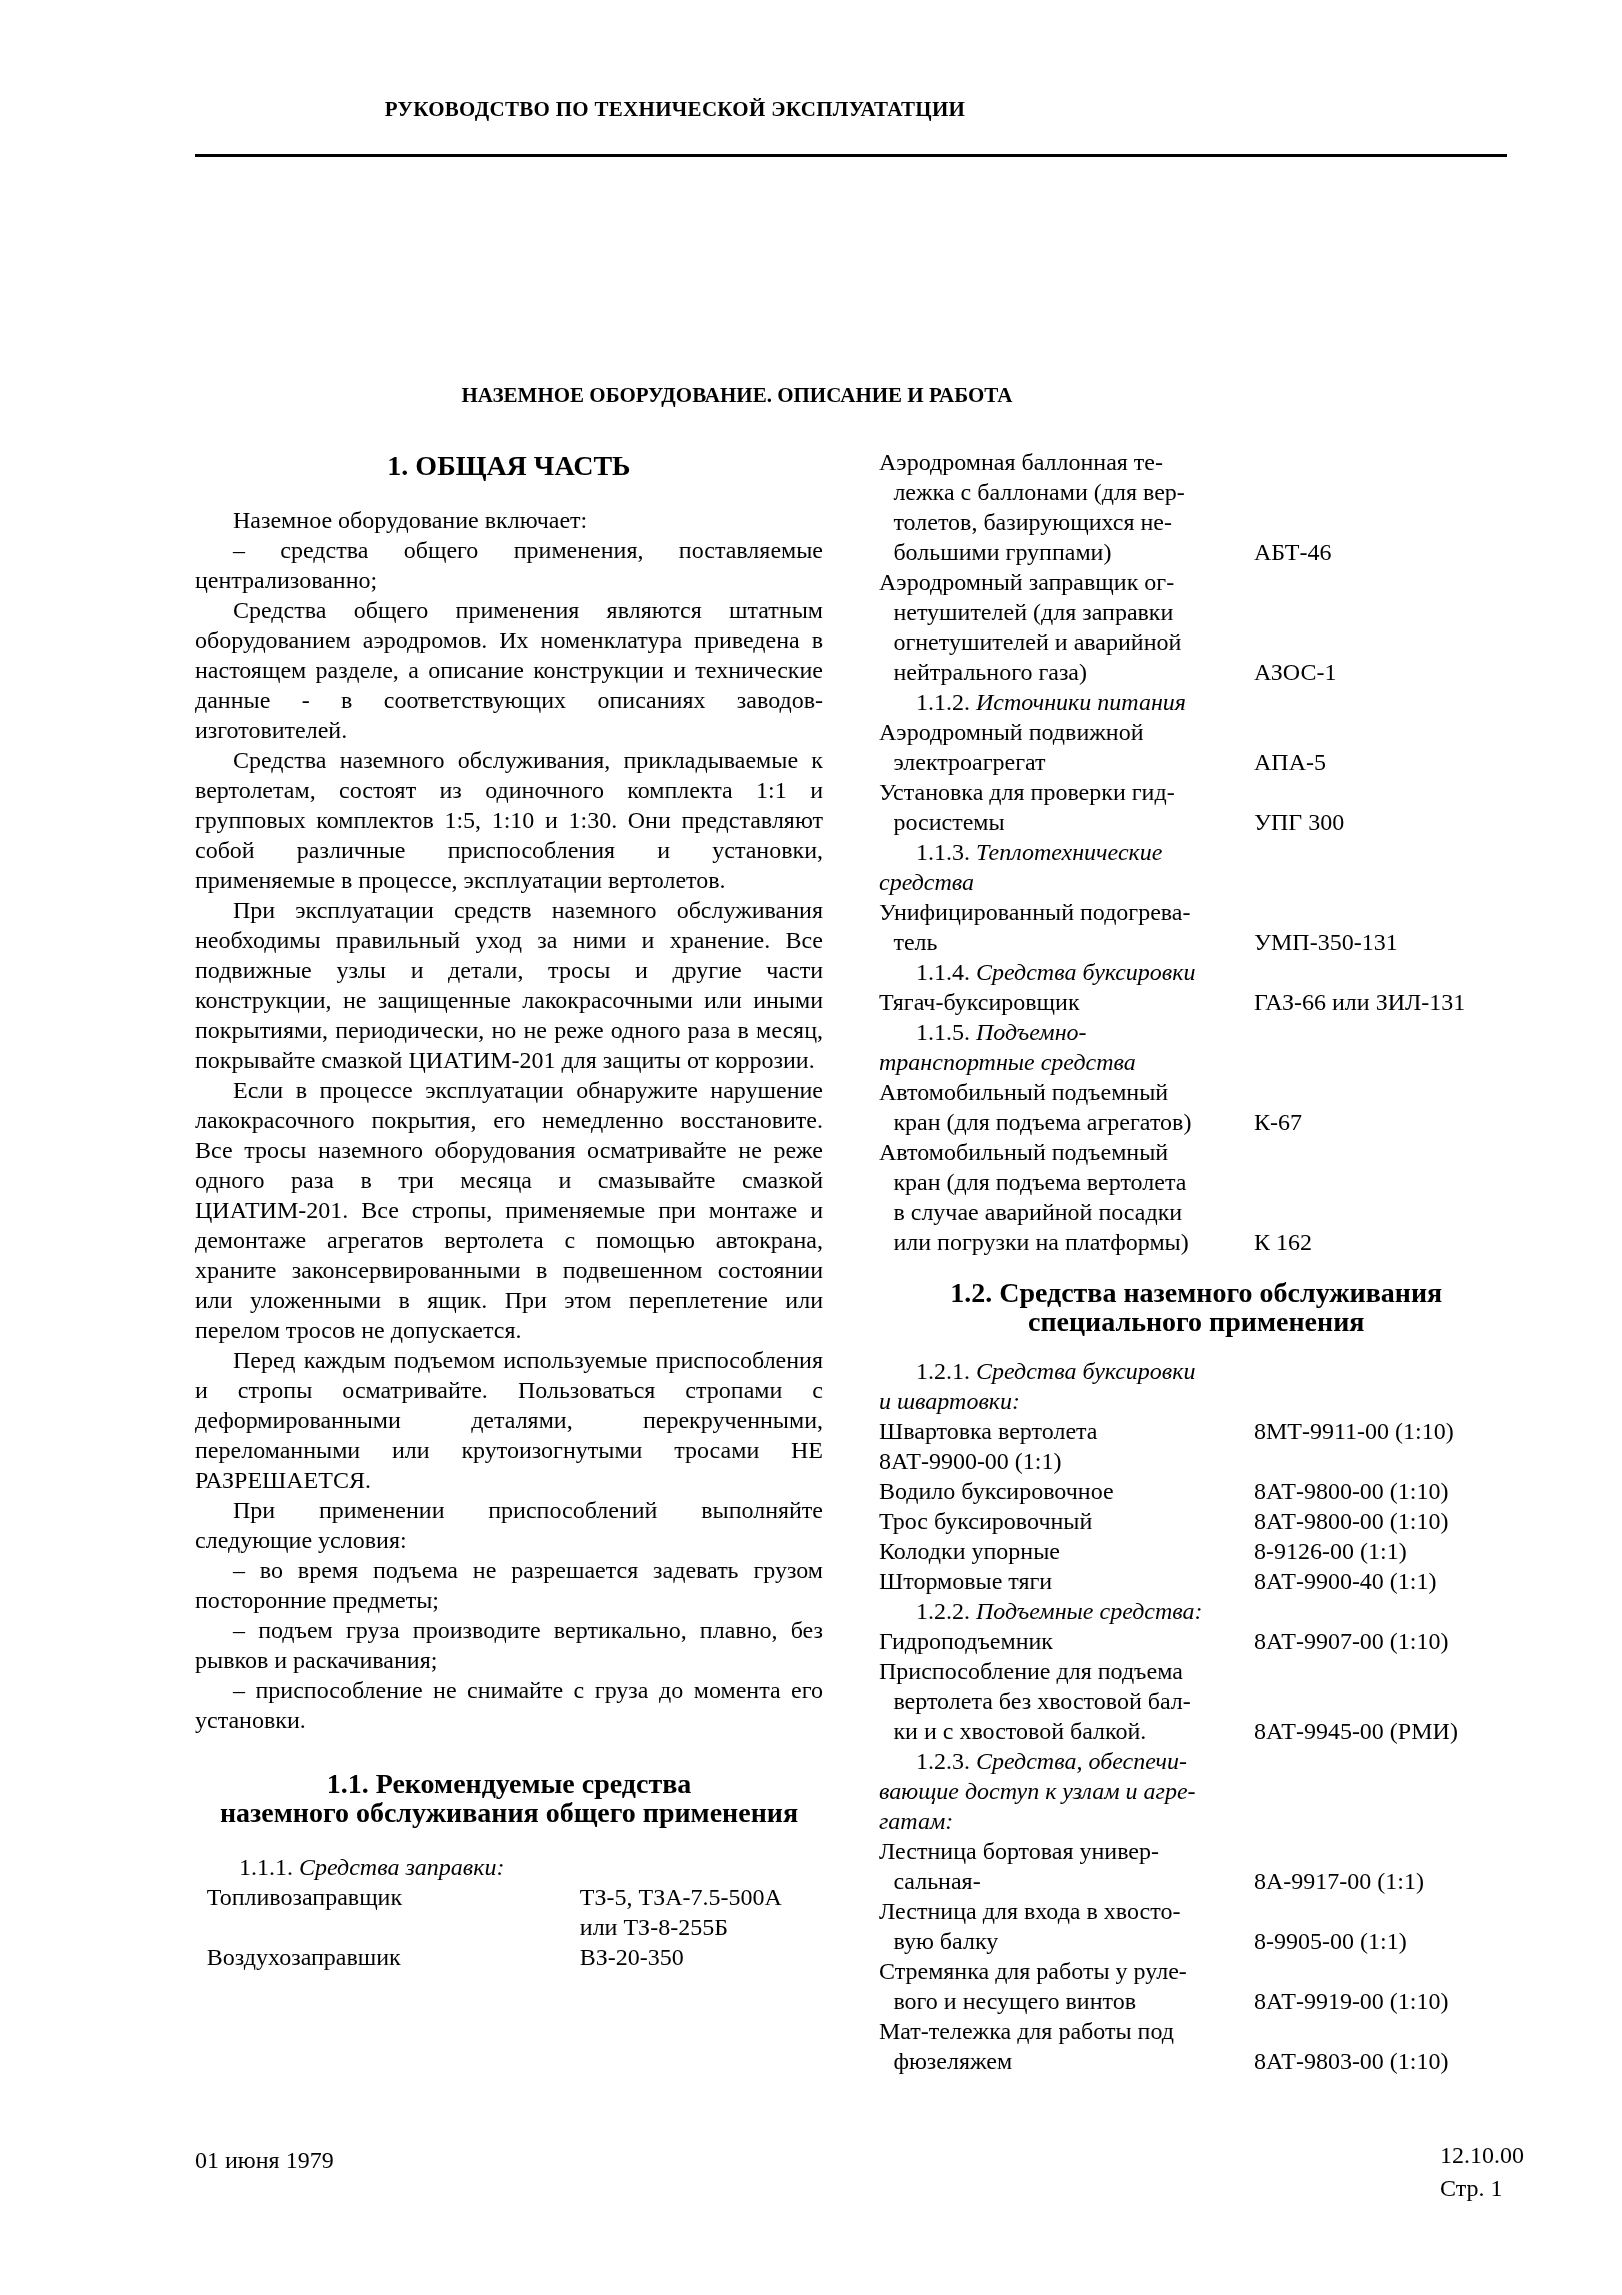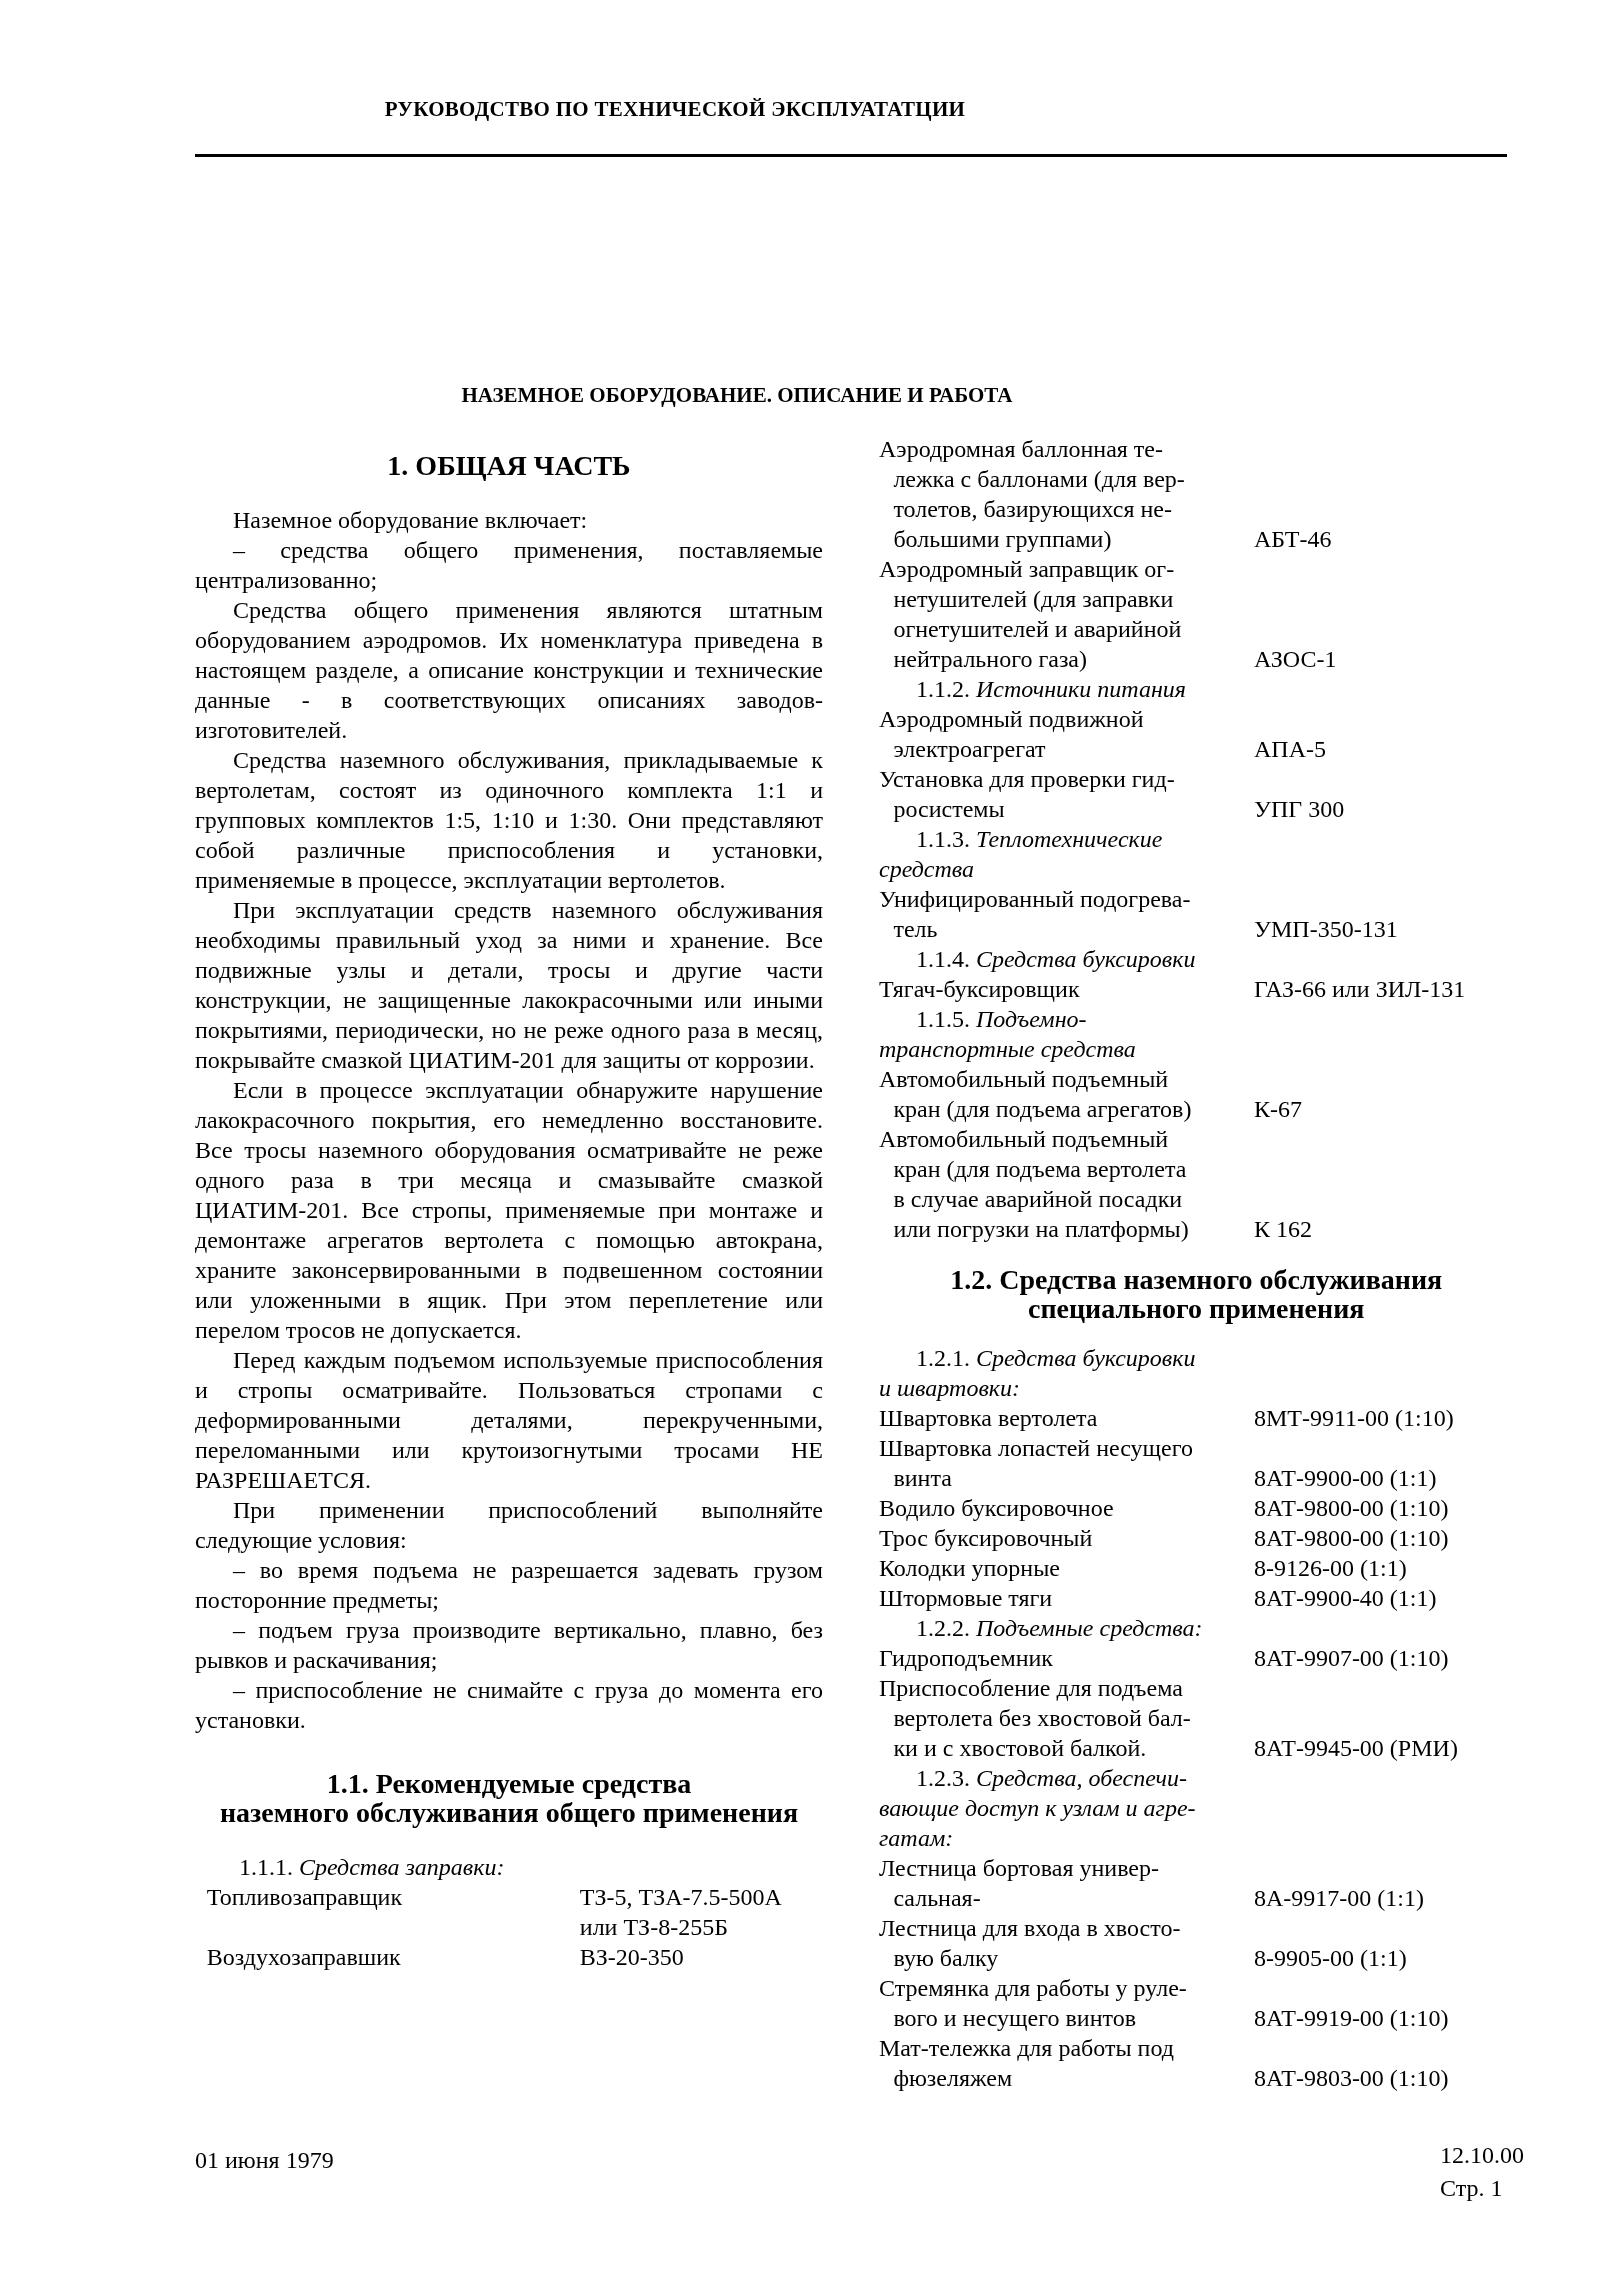--- a/index.html
+++ b/index.html
@@ -5,21 +5,21 @@
   html, body { margin:0; padding:0; background:#ffffff; }
   body { width:1622px; height:2295px; position:relative; overflow:hidden;
          font-family:"Liberation Serif", "DejaVu Serif", serif; color:#000; }
   .hdr-title { position:absolute; top:97px; left:0; width:1350px; text-align:center;
                font-weight:bold; font-size:21px; letter-spacing:0.3px; }
   .hdr-rule { position:absolute; top:154px; left:195px; width:1312px; height:3.3px; background:#000; }
   .main-title { position:absolute; top:383px; left:0; width:1474px; text-align:center;
                 font-weight:bold; font-size:21px; }
   .col { position:absolute; font-size:24px; line-height:30px; }
   .col-left { left:195px; top:451px; width:628px; }
-  .col-right { left:879px; top:434px; width:654px; }
+  .col-right { left:879px; top:447px; width:654px; }
   .sec-h { text-align:center; font-weight:bold; font-size:28px; line-height:29px; }
   .p { text-align:justify; text-indent:38px; margin:0; }
   .it { font-style:italic; }
   .sub { text-indent:33px; }
   .lrow { display:flex; }
   .lrow .name { width:375px; }
   .lrow .name .cont { display:block; padding-left:14.4px; }
   .lrow .code { align-self:flex-end; }
   .tab-row { display:flex; padding-left:11.8px; }
   .tab-row .name { width:373px; }
@@ -140,22 +140,20 @@
 
   <div>
     <div style="padding-left:37px"><span>1.2.1. </span><span class="it">Средства буксировки</span></div>
     <div class="it">и швартовки:</div>
   </div>
   <div class="lrow">
       <div class="name">Швартовка вертолета</div>
       <div class="code">8МТ-9911-00 (1:10)</div>
     </div>
   <div class="lrow">
-    <div class="name"><span>Швартовка лопастей несущего</span>
-      <span class="cont">винта</span></div>
     <div class="code">8АТ-9900-00 (1:1)</div>
   </div>
   <div class="lrow">
       <div class="name">Водило буксировочное</div>
       <div class="code">8АТ-9800-00 (1:10)</div>
     </div>
   <div class="lrow">
       <div class="name">Трос буксировочный</div>
       <div class="code">8АТ-9800-00 (1:10)</div>
     </div>

